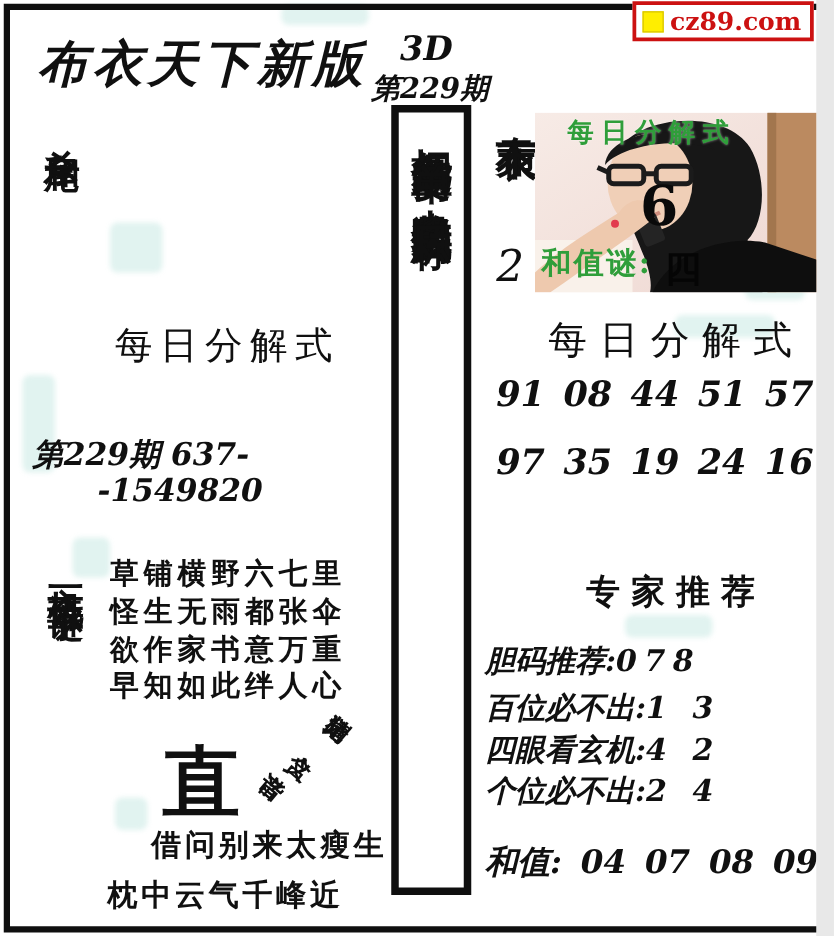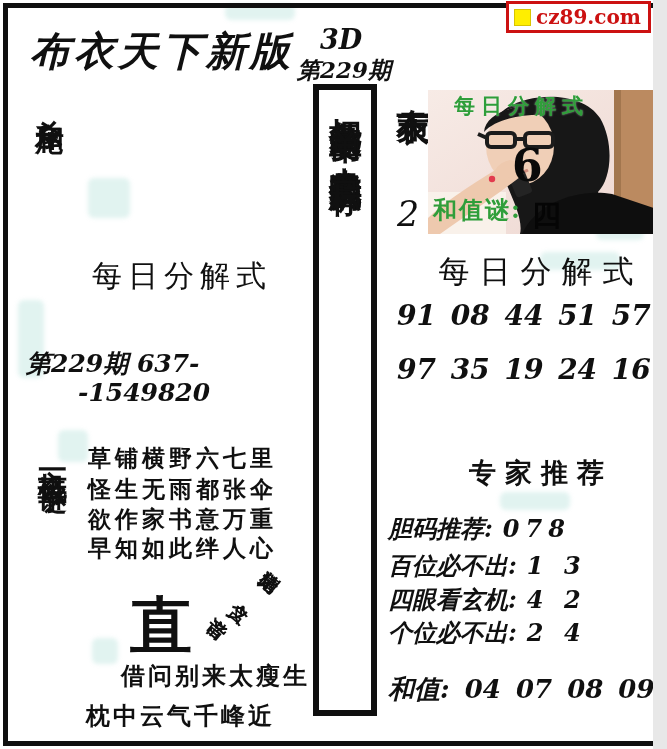--- a/index.html
+++ b/index.html
@@ -60,21 +60,21 @@
   .cap-riddle-value{position:absolute;left:104px;top:106px;font-size:29px;font-weight:900;color:#050505;}
 
   .codes-heading{left:428px;top:251px;width:226px;text-align:center;font-size:31px;
     letter-spacing:10px;font-weight:500;}
   .codes-row{font-size:28px;word-spacing:5px;}
   .codes-row1{left:397px;top:299px;} .codes-row2{left:397px;top:353px;}
 
   .expert-heading{left:428px;top:455px;width:226px;text-align:center;font-size:27px;
     font-weight:700;letter-spacing:9px;}
   .exp{font-size:24px;}
-  .exp .val{margin-left:10px;letter-spacing:6px;}
+  .exp .val{margin-left:0;letter-spacing:6px;}
   .exp1{left:388px;top:513px;} .exp2{left:388px;top:550px;}
   .exp3{left:388px;top:584px;} .exp4{left:388px;top:617px;}
   .sum-line{left:388px;top:672px;font-size:26px;word-spacing:6px;}
 </style>
 </head>
 <body>
 
 <div class="page">
 
   <div class="wm" style="left:225px;top:4px;width:70px;height:16px;"></div>

